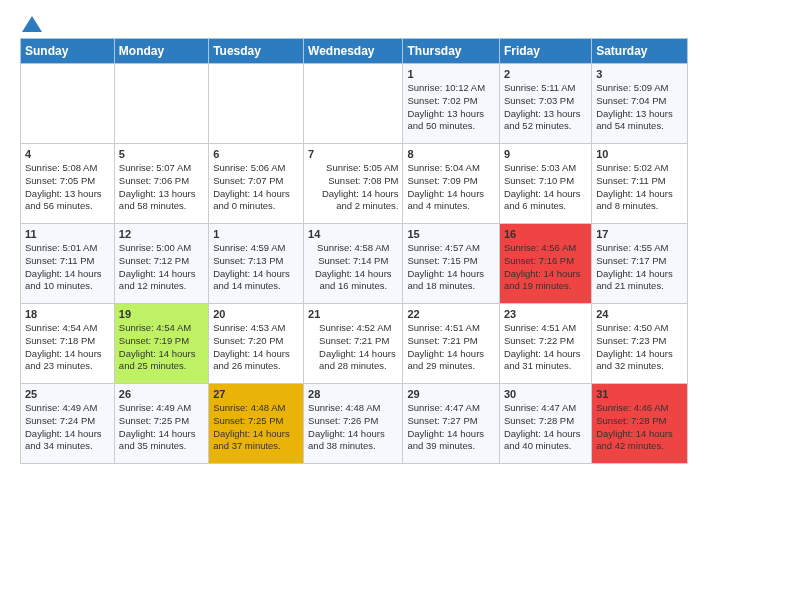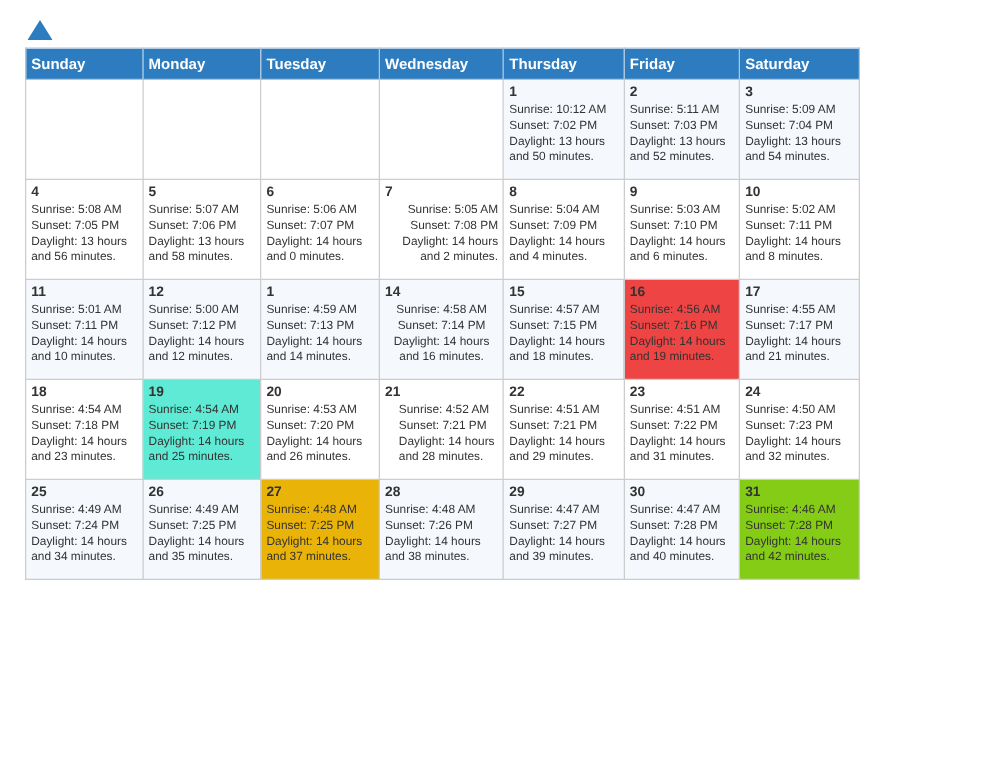--- a/index.html
+++ b/index.html
@@ -265,21 +265,21 @@
           </td>
         </tr>
         <tr>
           <td style="background: rgb(255, 255, 255);">
             <span class="day-number">18</span>
             <div class="day-info" style="white-space: pre-line;">Sunrise: 4:54 AM
 Sunset: 7:18 PM
 Daylight: 14 hours
 and 23 minutes.</div>
           </td>
-          <td style="background: #5eead4;">
+          <td style="background: #bef264;">
             <span class="day-number">19</span>
             <div class="day-info" style="white-space: pre-line;">Sunrise: 4:54 AM
 Sunset: 7:19 PM
 Daylight: 14 hours
 and 25 minutes.</div>
           </td>
           <td style="background: rgb(255, 255, 255);">
             <span class="day-number">20</span>
             <div class="day-info" style="white-space: pre-line;">Sunrise: 4:53 AM
 Sunset: 7:20 PM
@@ -351,21 +351,21 @@
 Daylight: 14 hours
 and 39 minutes.</div>
           </td>
           <td style="background: rgb(245, 248, 252);">
             <span class="day-number">30</span>
             <div class="day-info" style="white-space: pre-line;">Sunrise: 4:47 AM
 Sunset: 7:28 PM
 Daylight: 14 hours
 and 40 minutes.</div>
           </td>
-          <td style="background: #84cc16;">
+          <td style="background: #ef4444;">
             <span class="day-number">31</span>
             <div class="day-info" style="white-space: pre-line;">Sunrise: 4:46 AM
 Sunset: 7:28 PM
 Daylight: 14 hours
 and 42 minutes.</div>
           </td>
         </tr>
       </tbody>
   </table>
 </div>

